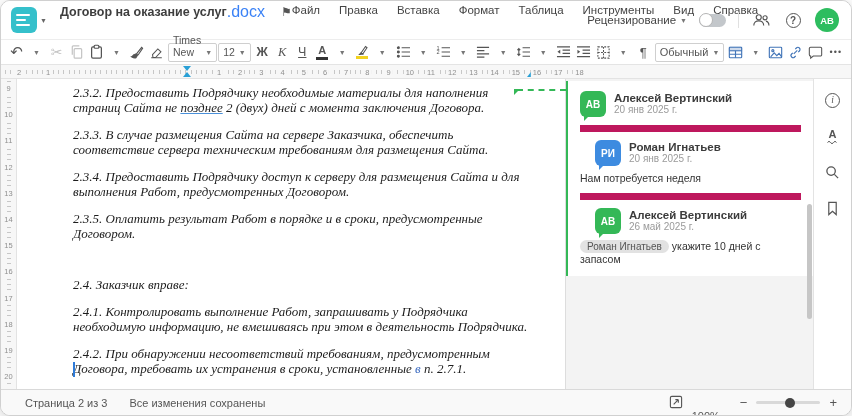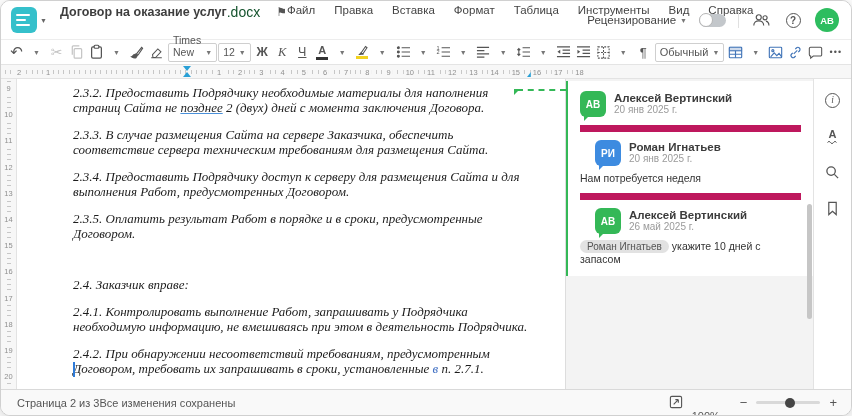--- a/index.html
+++ b/index.html
@@ -12,21 +12,21 @@
   
   .header { position:absolute; left:0; top:0; right:0; height:38px; background:#fff; display:flex; align-items:flex-start; }
   .logo-wrap { display:flex; align-items:center; margin:6px 4px 0 10px; }
   .logo { width:26px; height:26px; border-radius:6px; background:#35c0cb; display:flex; flex-direction:column; justify-content:center; gap:3px; padding-left:5px; }
   .logo i { display:block; height:2px; background:#fff; border-radius:1px; }
   .logo i:nth-child(1){ width:14px } .logo i:nth-child(2){ width:10px } .logo i:nth-child(3){ width:14px }
   .logo-caret { font-size:7px; color:#666; margin-left:3px; }
   .titles { display:flex; margin-left:9px; }
   .title-row { display:flex; align-items:center; height:18px; margin-top:2px; }
   .doc-title { font-size:12.5px; font-weight:bold; color:#3e3e3e; }
-  .doc-ext { font-size:14px; color:#14532d; }
+  .doc-ext { font-size:16px; color:#3b82f6; }
   .flag { font-size:12px; color:#555; margin-left:16px; cursor:pointer; }
   .menubar { display:flex; gap:19px; height:18px; align-items:center; }
   .menu-item { font-size:11.5px; color:#444; cursor:pointer; white-space:nowrap; }
   .header-right { position:absolute; right:12px; top:0; height:38px; display:flex; align-items:center; gap:12px; }
   .review-btn { display:flex; align-items:center; gap:4px; font-size:11.5px; color:#444; cursor:pointer; }
   .caret { font-size:7px; color:#777; }
   .toggle { width:27px; height:13px; border-radius:7px; background:#c3c7cb; position:relative; cursor:pointer; }
   .toggle .knob { position:absolute; left:0px; top:-0.5px; width:14px; height:14px; border-radius:50%; background:#fff; border:1px solid #b5b5b5; }
   .hdr-divider { width:1px; height:16px; background:#e0e0e0; }
   .icon-btn { display:flex; align-items:center; justify-content:center; width:20px; height:20px; color:#555; cursor:pointer; }
@@ -86,21 +86,21 @@
   .bpart[data-ptype="mention"] { background:#e2e2e2; border-radius:8px; padding:1px 7px; color:#555; font-size:10px; white-space:nowrap; }
   .panel-scrollbar { position:absolute; right:1px; top:125px; width:5px; height:115px; background:#c6c6c6; border-radius:2.5px; cursor:pointer; }
   
   .right-toolbar { position:absolute; left:812px; right:0; top:0; bottom:0; background:#fff; border-left:1px solid #e3e3e3; display:flex; flex-direction:column; align-items:center; padding-top:10px; gap:14px; }
   .rt-btn { width:22px; height:22px; display:flex; align-items:center; justify-content:center; color:#555; cursor:pointer; }
   .info-circle { width:15px; height:15px; border:1.3px solid #555; border-radius:50%; font-size:9.5px; color:#555; display:flex; align-items:center; justify-content:center; font-family:"Liberation Serif",serif; font-style:italic; }
   .spell { display:flex; flex-direction:column; align-items:center; line-height:1; color:#555; }
   .spell .a { font-size:11px; font-weight:bold; }
   
   .statusbar { position:absolute; left:0; right:0; bottom:0; height:26px; background:#f9f9f9; border-top:1px solid #d9d9d9; display:flex; align-items:center; font-size:11px; color:#555; }
-  .sb-left { display:flex; padding-left:16px; }
+  .sb-left { display:flex; gap:22px; padding-left:24px; }
   .sb-right { margin-left:auto; display:flex; align-items:center; gap:9px; padding-right:14px; }
   .zoom-val { display:flex; align-items:flex-end; gap:4px; cursor:pointer;margin-top:27px; }
   .zoom-btn { font-size:13px; color:#555; cursor:pointer; line-height:1; }
   .slider { position:relative; width:64px; height:3px; background:#d9d9d9; border-radius:2px; cursor:pointer; }
   .slider .knob { position:absolute; left:45%; top:-3.5px; width:10px; height:10px; border-radius:50%; background:#454545; }
 </style>
 </head>
 <body>
 
 <div class="window">
@@ -397,21 +397,21 @@
           <p class="para" data-gap="normal">
             <span><span class="part" data-style="normal">2.3.5. Оплатить результат Работ в порядке и в сроки, предусмотренные Договором.</span></span>
           </p>
           <p class="para" data-gap="large">
             <span><span class="part" data-style="normal">2.4. Заказчик вправе:</span></span>
           </p>
           <p class="para" data-gap="normal">
             <span><span class="part" data-style="normal">2.4.1. Контролировать выполнение Работ, запрашивать у Подрядчика необходимую информацию, не вмешиваясь при этом в деятельность Подрядчика.</span></span>
           </p>
           <p class="para" data-gap="normal">
-            <span><span class="part" data-style="normal">2.4.2. При обнаружении несоответствий требованиям, предусмотренным Договором, требовать их запрашивать в сроки, установленные </span><span class="part" data-style="blue">в</span><span class="part" data-style="normal"> п. 2.7.1.</span></span>
+            <span><span class="part" data-style="normal">2.4.2. При обнаружении несоответствий требованиям, предусмотренным Договора, требовать их устранения в сроки, установленные </span><span class="part" data-style="blue">в</span><span class="part" data-style="normal"> п. 2.7.1.</span></span>
           </p>
         </div>
       <div class="cursor"></div>
     </div>
 
     <div class="connector"></div>
 
     <div class="comments-panel">
       <div class="comment-card">
         <div class="comments-list">

